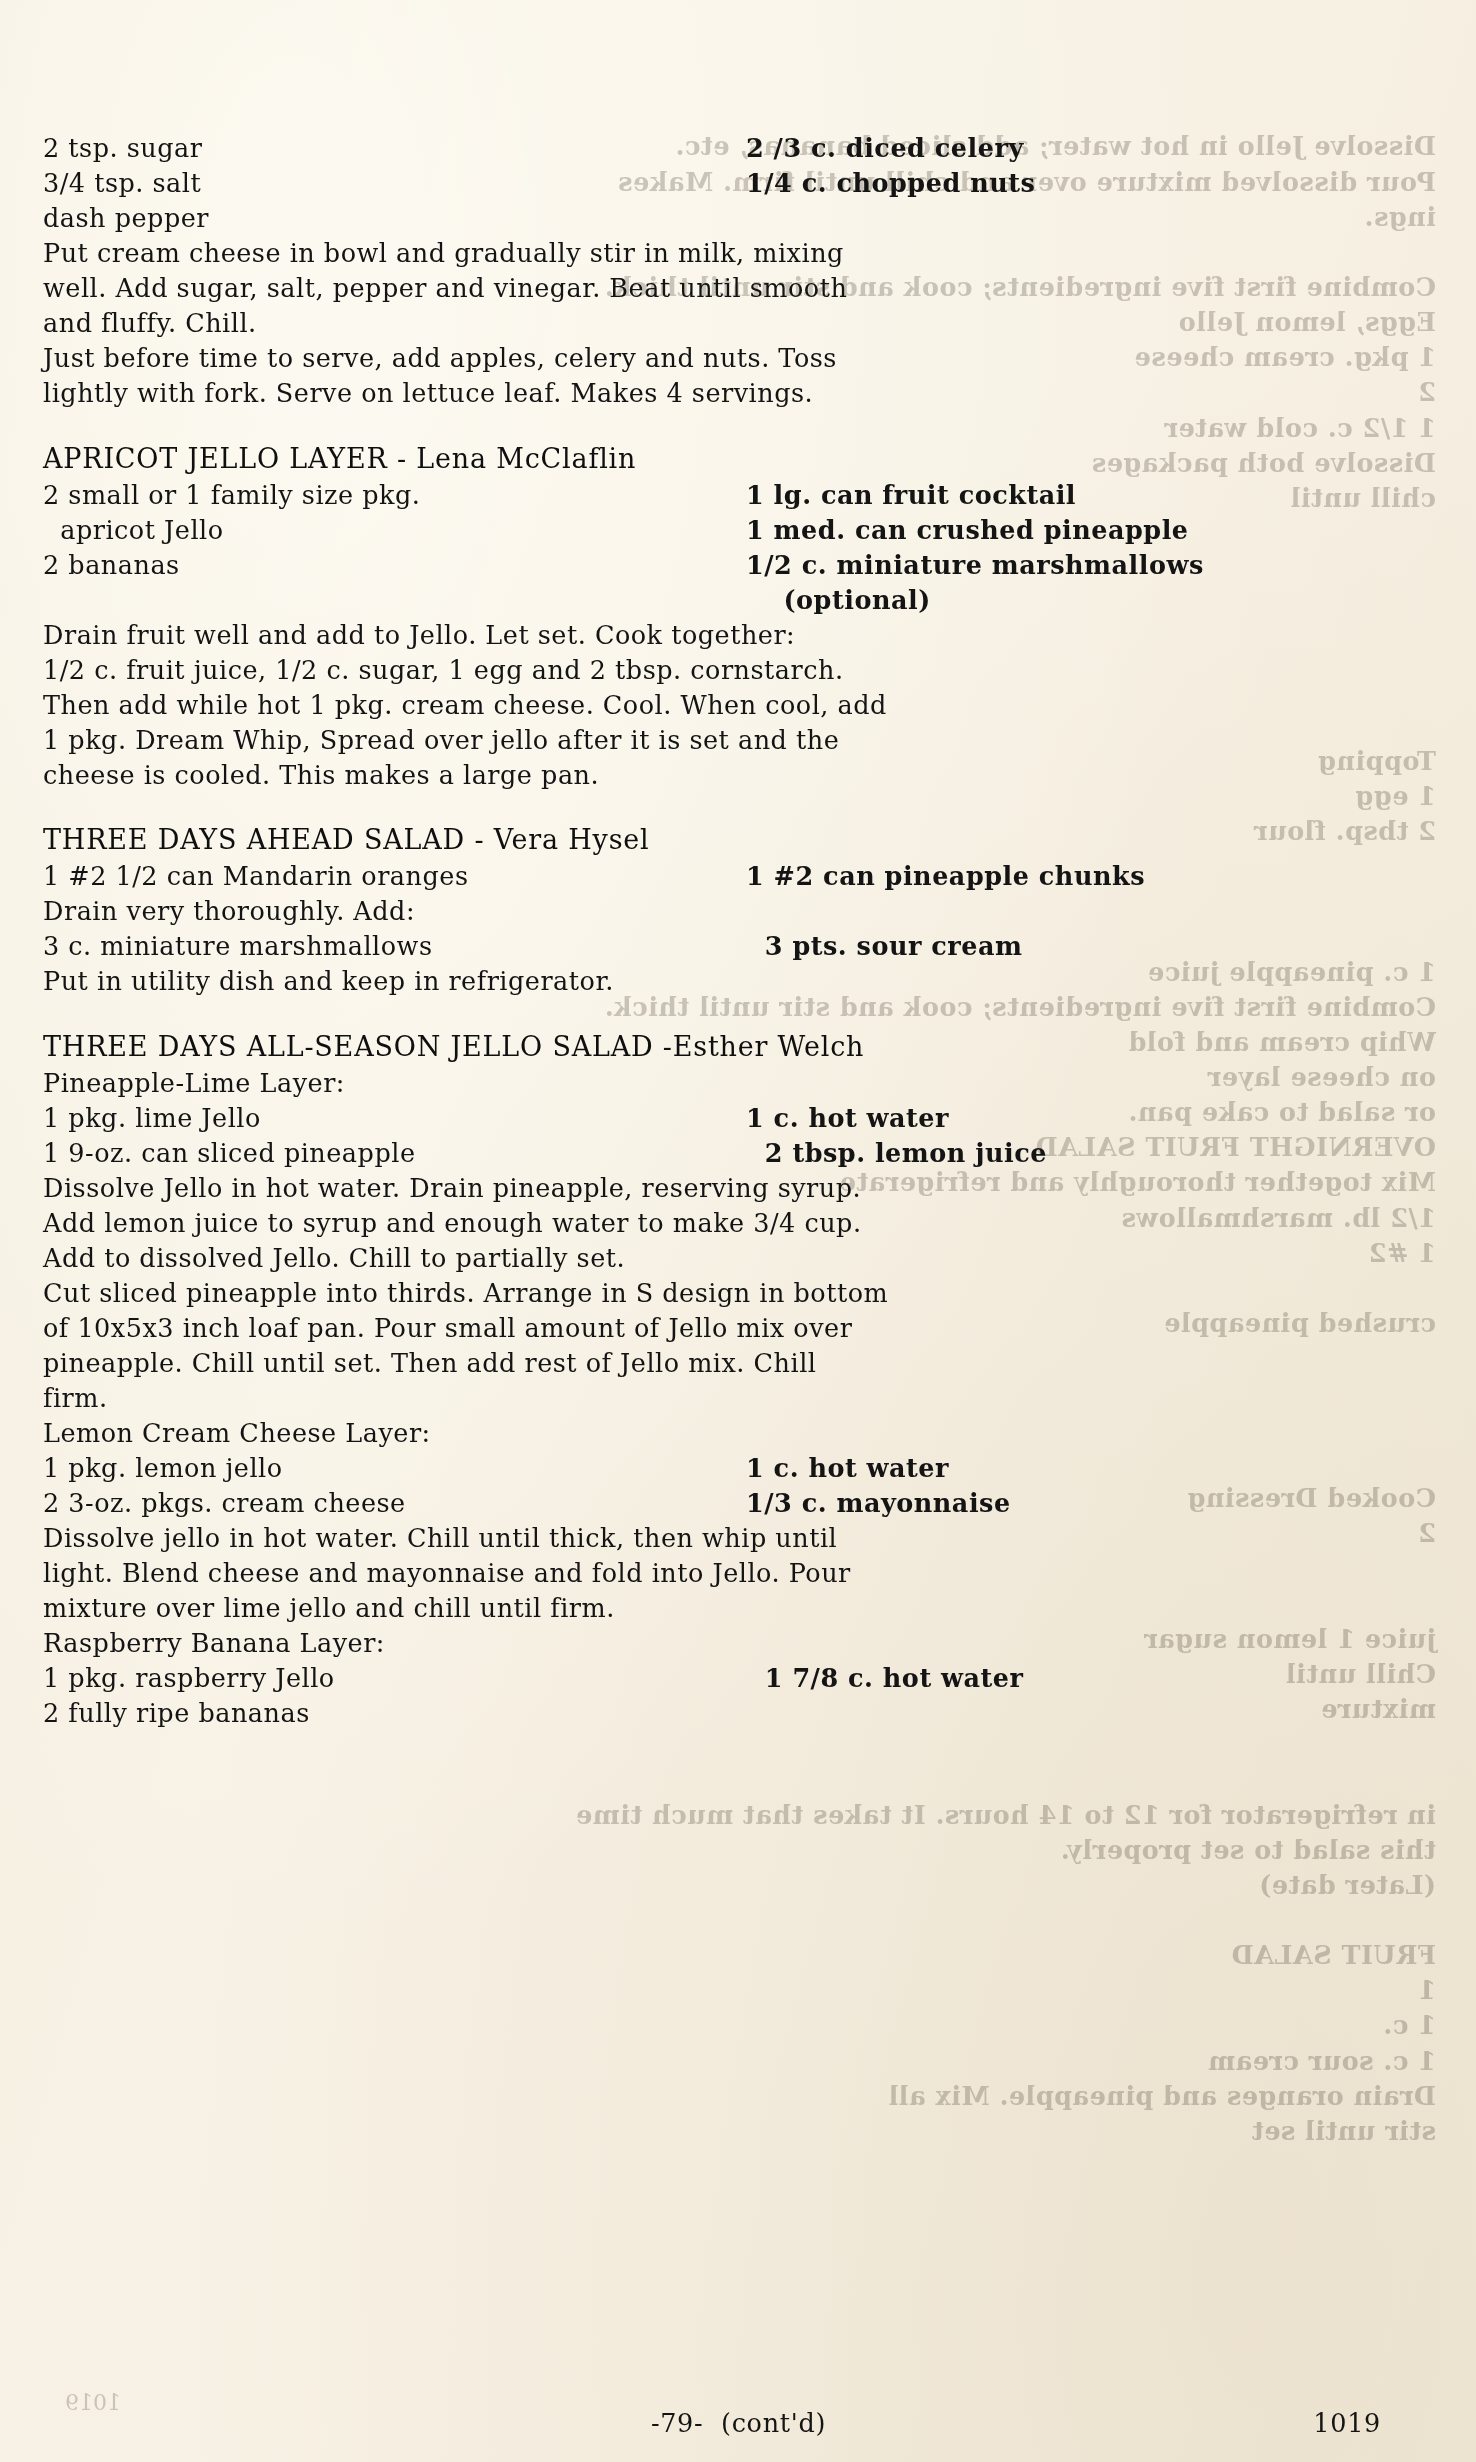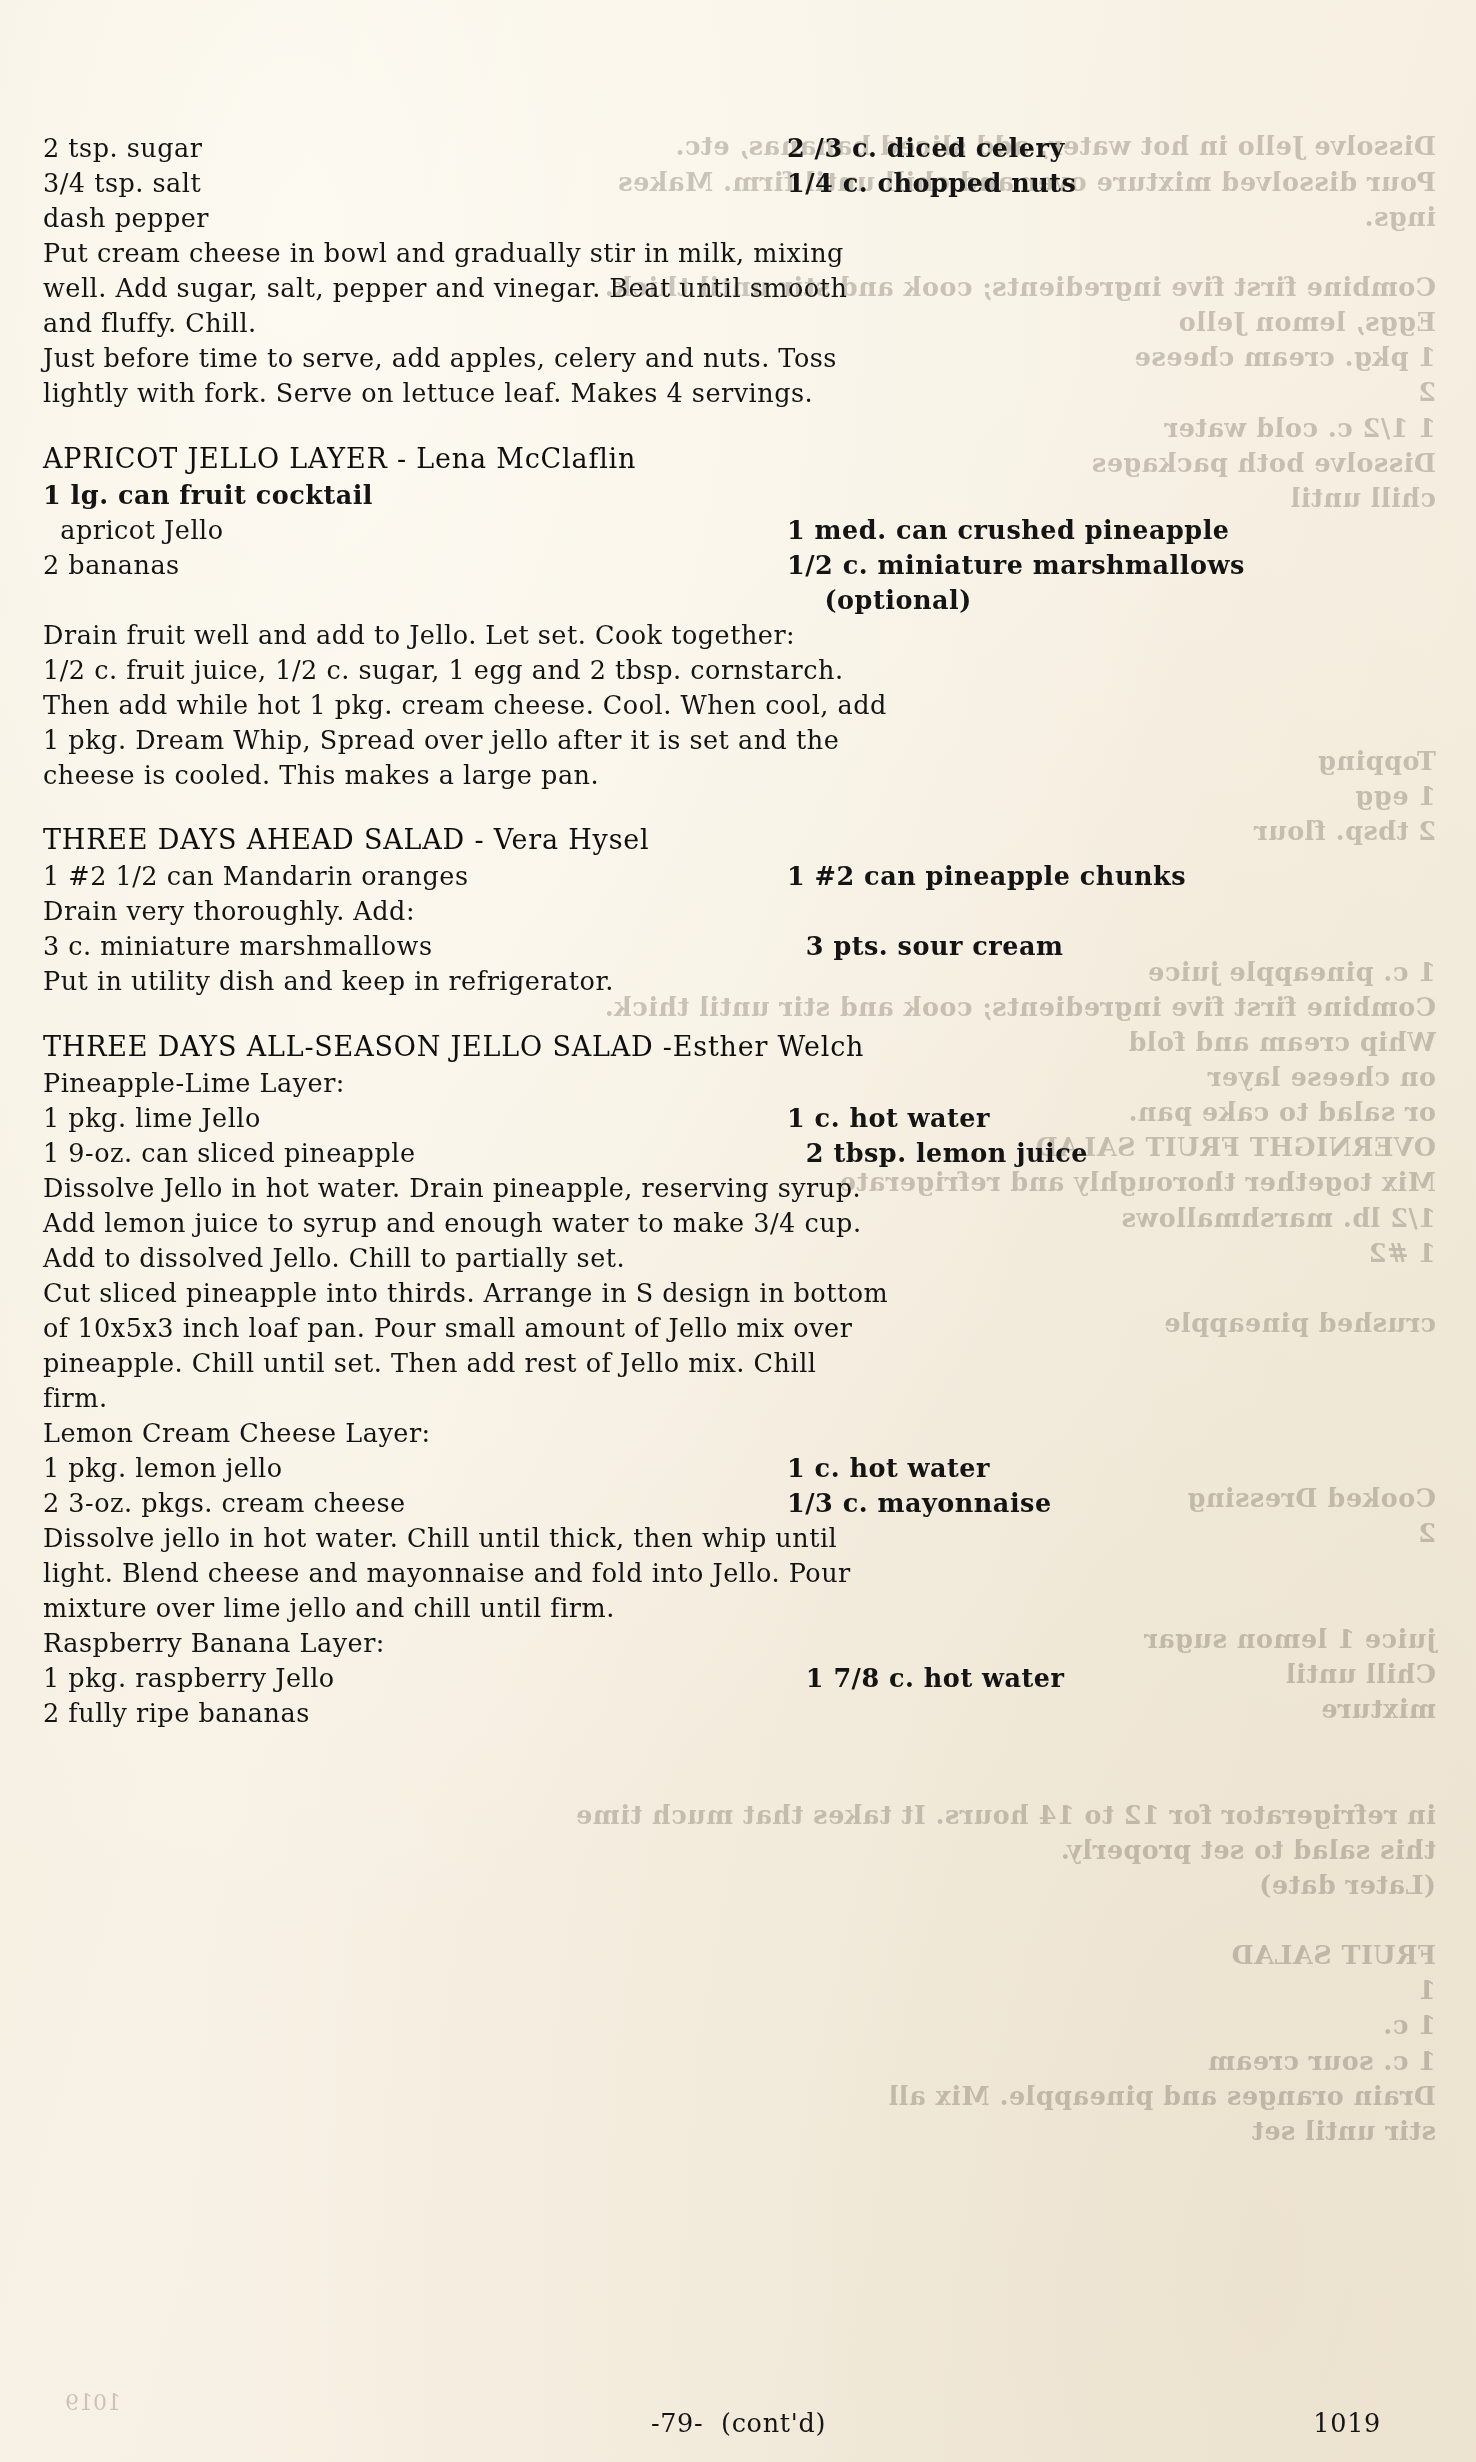--- a/index.html
+++ b/index.html
@@ -38,21 +38,20 @@
     font-family: "DejaVu Serif", serif;
     font-size: 25.5px;
     line-height: 35px;
     letter-spacing: 0.5px;
     white-space: pre;
     color: #141414;
   }
   .two-col {
     display: flex;
     width: 100%;
-    gap: 41px;
   }
   .col-a { width: 703px; flex: 0 0 703px; }
   .col-b { flex: 1 1 auto; font-weight: bold; }
 
   .heading {
     font-family: "DejaVu Serif", serif;
     font-size: 27px;
     line-height: 39px;
     letter-spacing: 0.8px;
     white-space: pre;
@@ -173,20 +172,21 @@
       <div class="line">and fluffy. Chill.</div>
       <div class="line">Just before time to serve, add apples, celery and nuts. Toss</div>
       <div class="line">lightly with fork. Serve on lettuce leaf. Makes 4 servings.</div>
     </div>
 
     <div class="gap-md"></div>
 
     <div>
       <div class="heading">APRICOT JELLO LAYER - Lena McClaflin</div>
       <div class="two-col">
+        <div class="line col-a">2 small or 1 family size pkg.</div>
         <div class="line col-b">1 lg. can fruit cocktail</div>
       </div>
       <div class="two-col">
         <div class="line col-a">  apricot Jello</div>
         <div class="line col-b">1 med. can crushed pineapple</div>
       </div>
       <div class="two-col">
         <div class="line col-a">2 bananas</div>
         <div class="line col-b">1/2 c. miniature marshmallows</div>
       </div>

